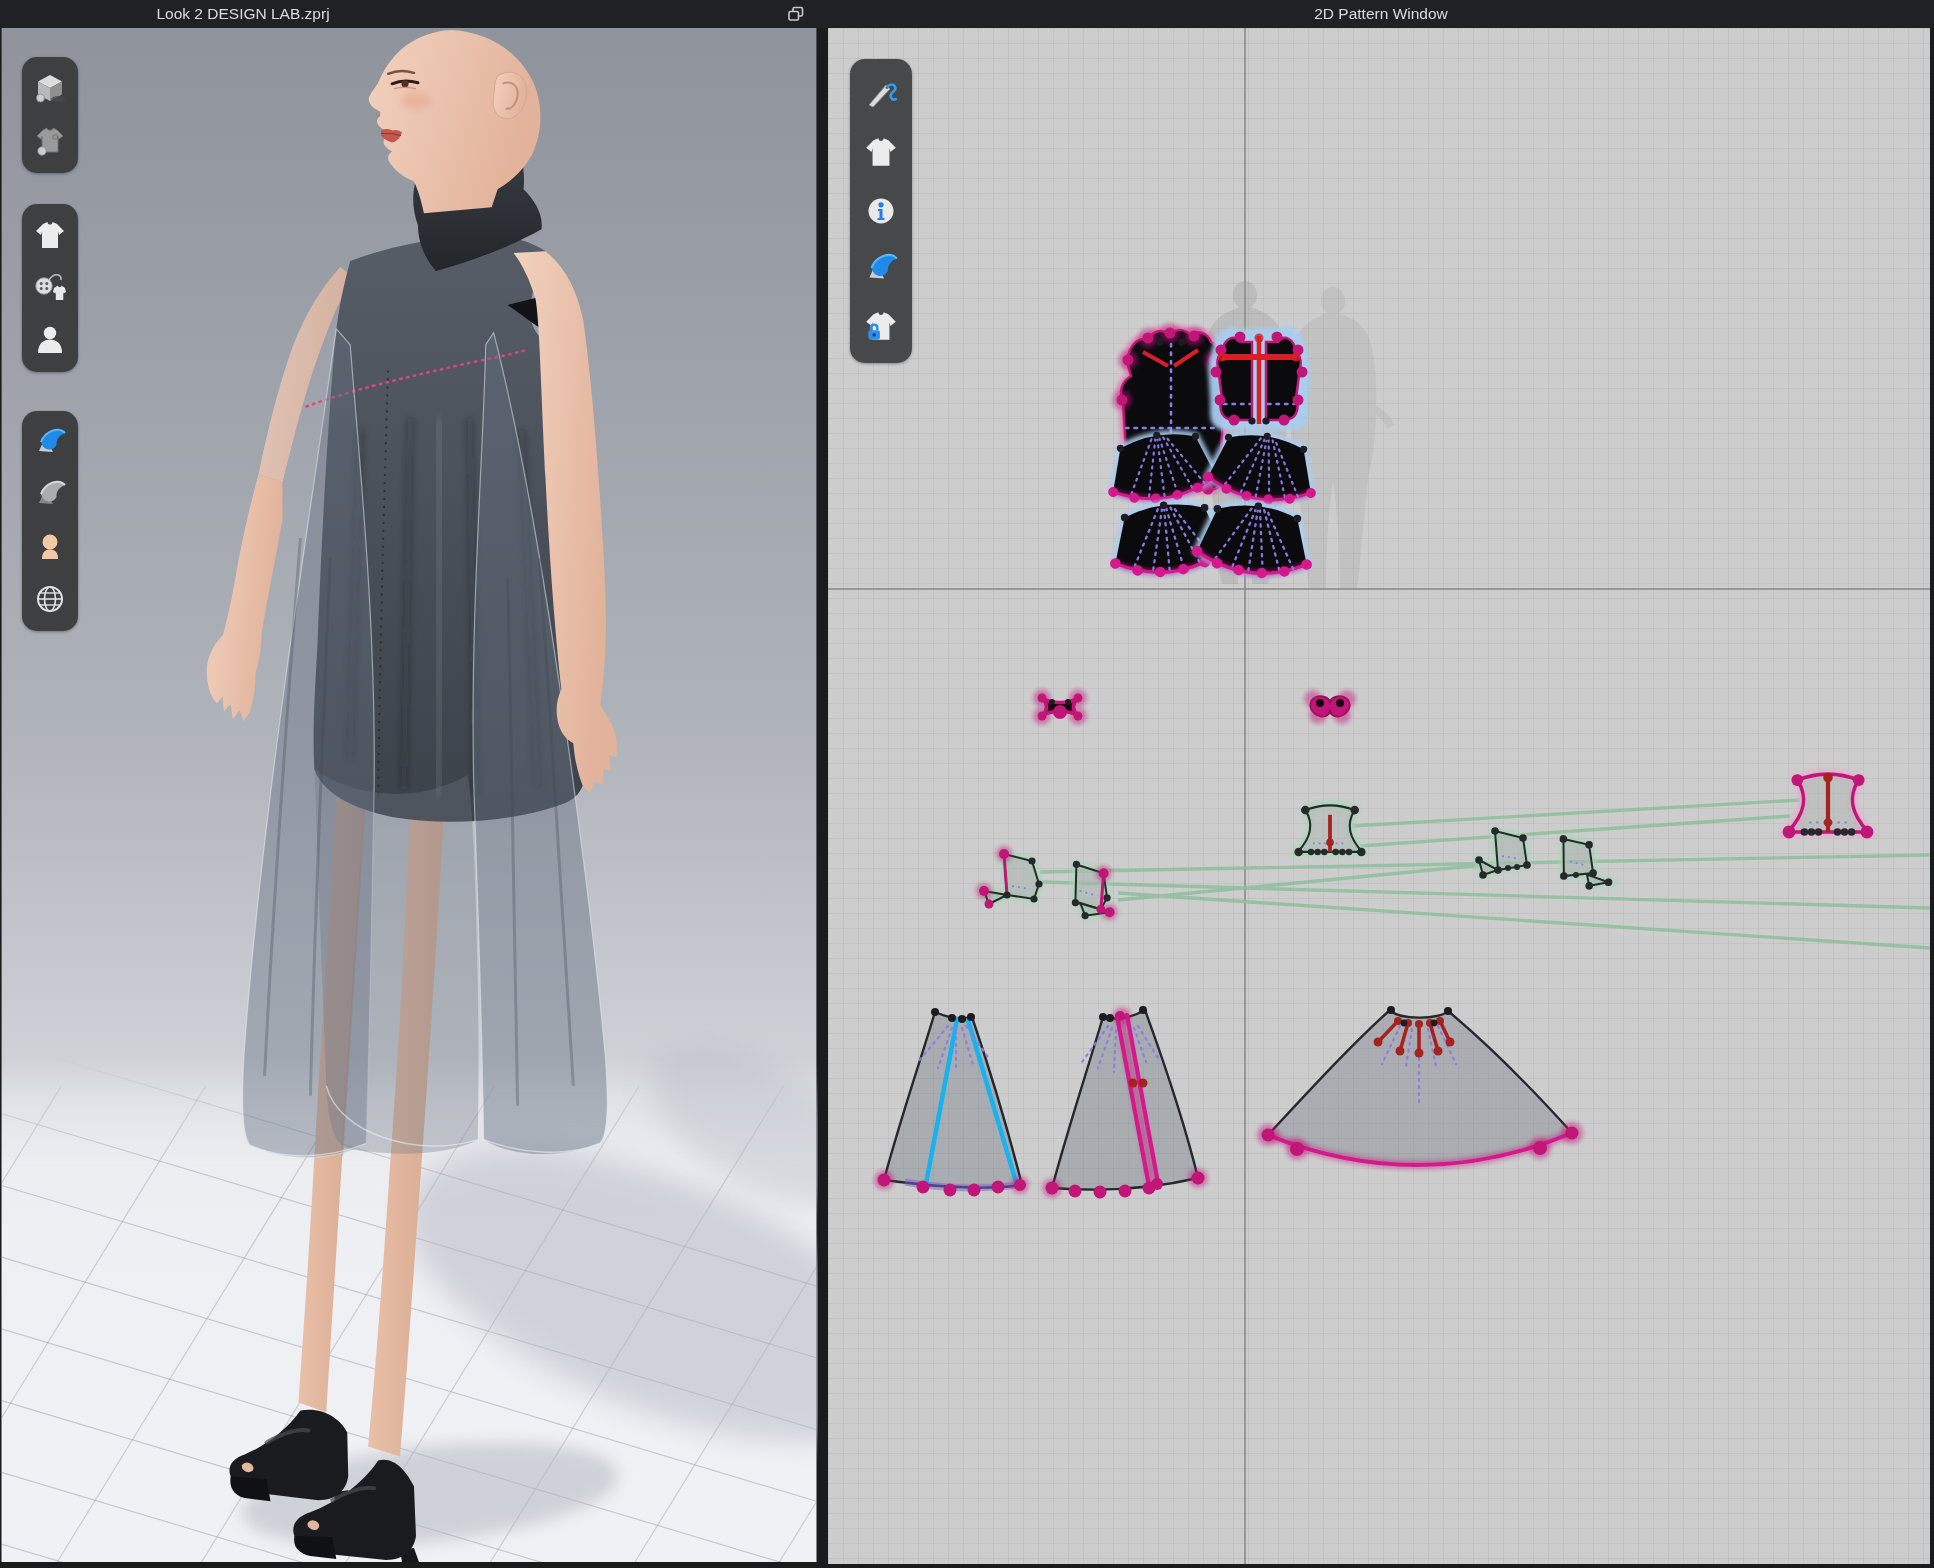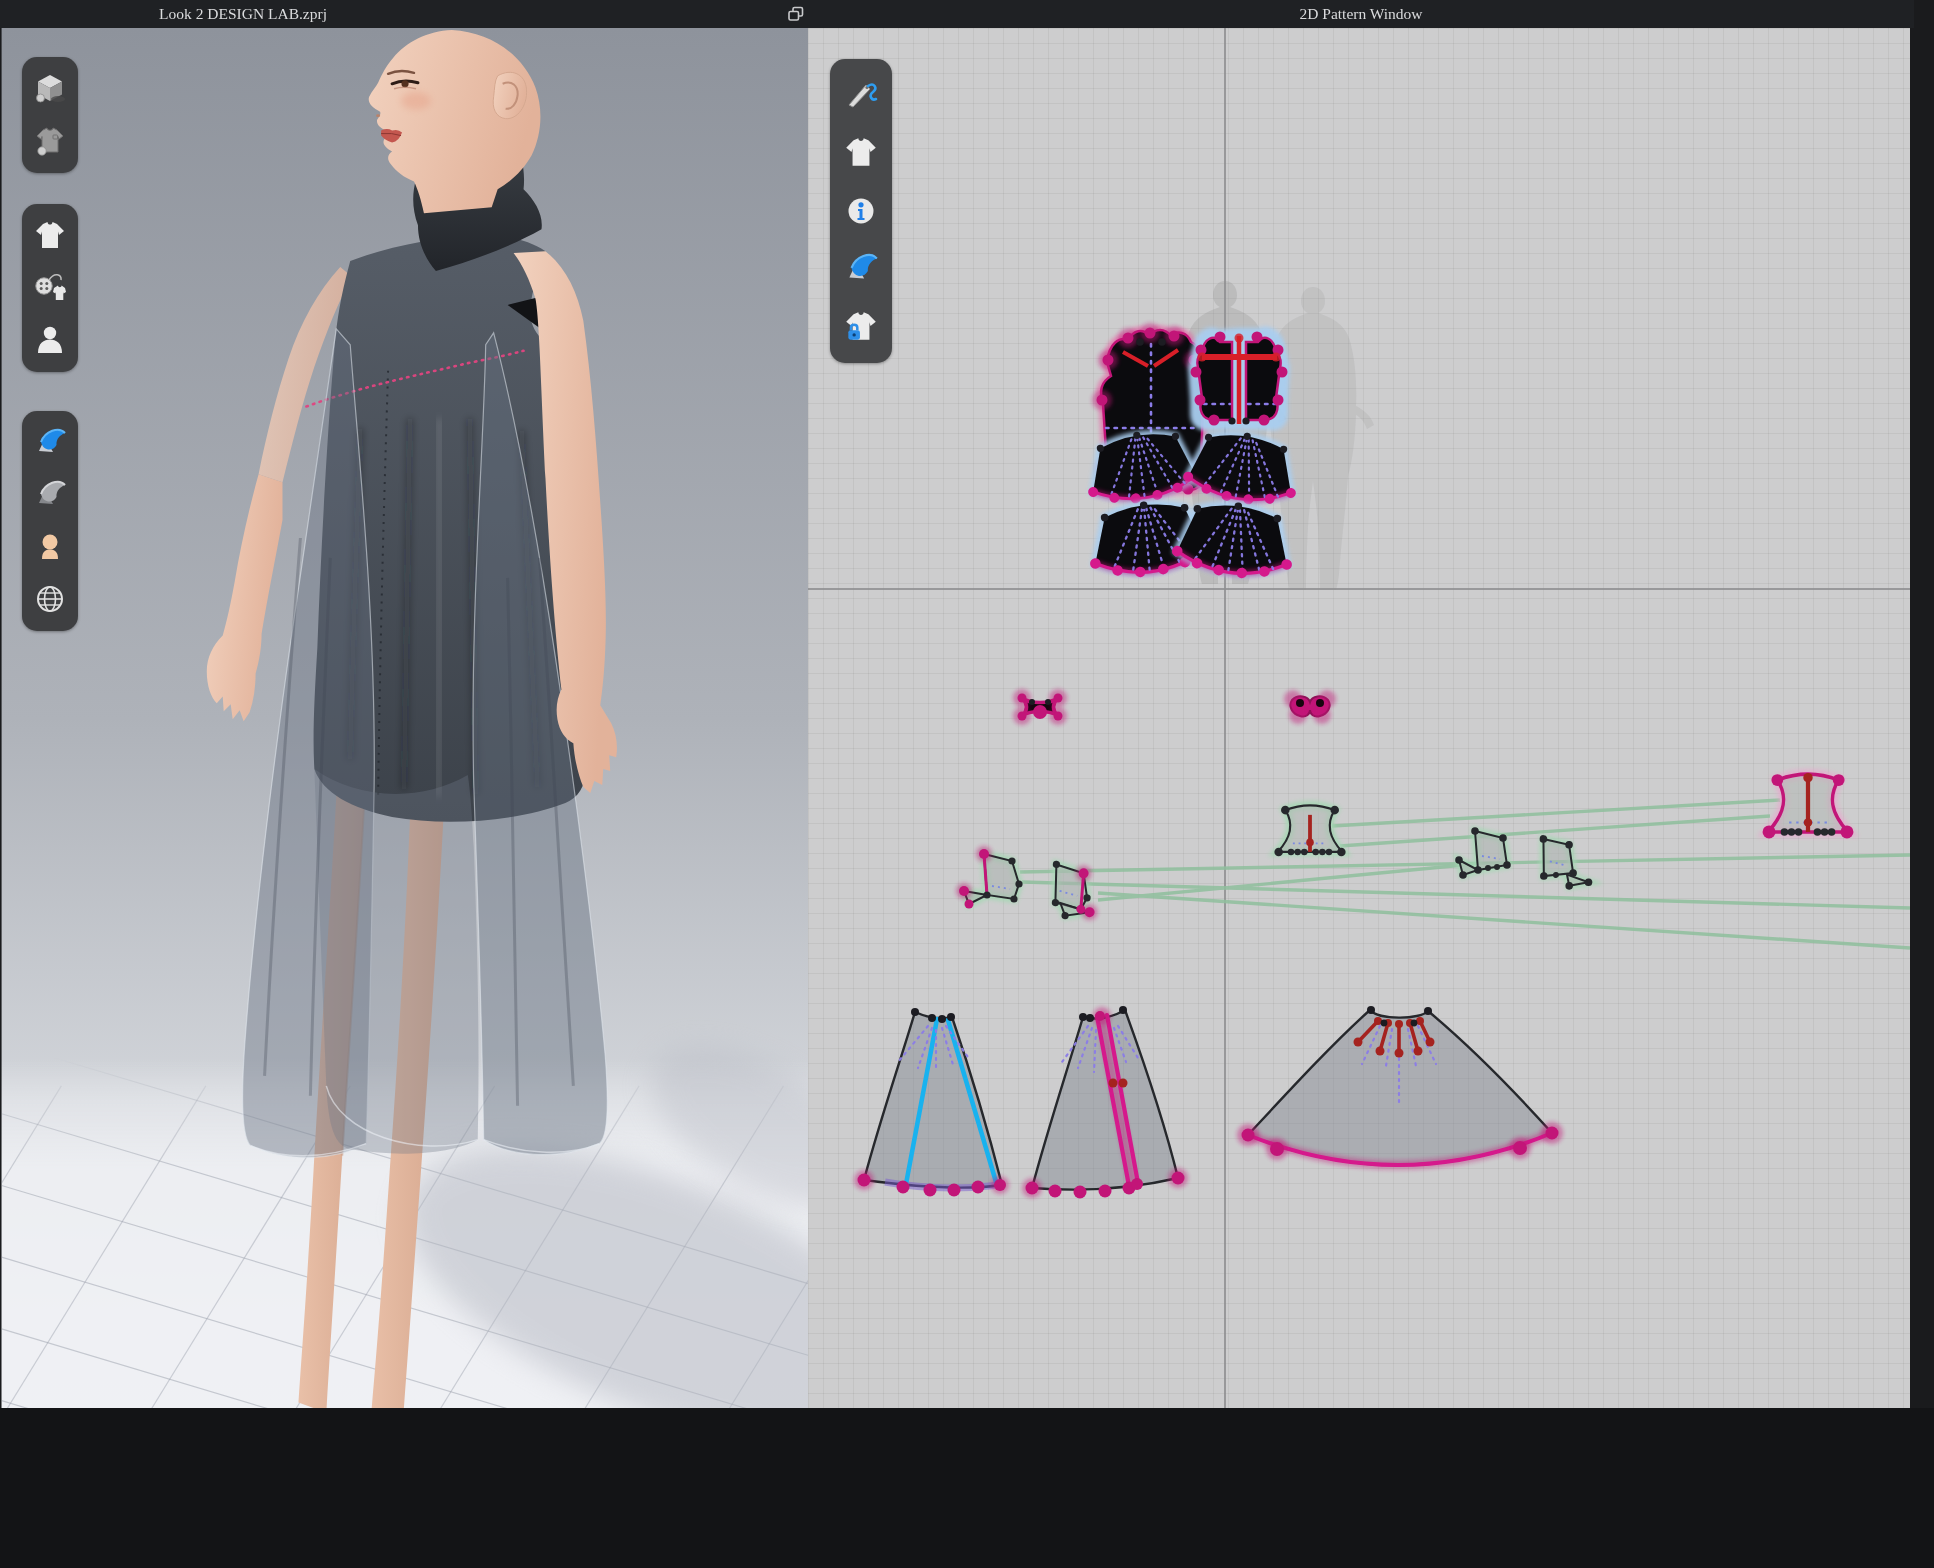--- a/index.html
+++ b/index.html
@@ -1,21 +1,21 @@
 <!DOCTYPE html>
 <html><head>
 <meta charset="utf-8">
 <style>
   html,body{margin:0;padding:0;background:#131416;}
   *{box-sizing:border-box;}
-  .app{position:relative;width:1934px;height:1408px;background:#1a1b1d;overflow:hidden;
-       font-family:Liberation Serif, serif;}
+  .app{position:relative;width:1934px;height:1568px;background:#1a1b1d;overflow:hidden;
+       font-family:Liberation Sans, sans-serif;}
   .pane{position:absolute;top:0;height:1568px;}
   .pane-left{left:0;width:828px;}
-  .pane-right{left:808px;width:1106px;}
+  .pane-right{left:828px;width:1106px;}
   .titlebar{position:absolute;top:0;left:0;right:0;height:28px;background:#1f2124;
             color:#dadbdd;font-size:15.5px;line-height:28px;user-select:none;}
   .titlebar .title{position:absolute;top:0;white-space:nowrap;}
   .tl-left{left:243px;transform:translateX(-50%);}
   .tl-right{left:50%;transform:translateX(-50%);}
   .win-restore{position:absolute;top:5px;left:786px;width:20px;height:18px;cursor:pointer;}
   .viewport{position:absolute;top:28px;}
   .vp3d{left:0;width:818px;height:1534px;overflow:hidden;}
   .vp2d{left:0;width:1102px;height:1536px;overflow:hidden;
         background-color:#cdcdce;

